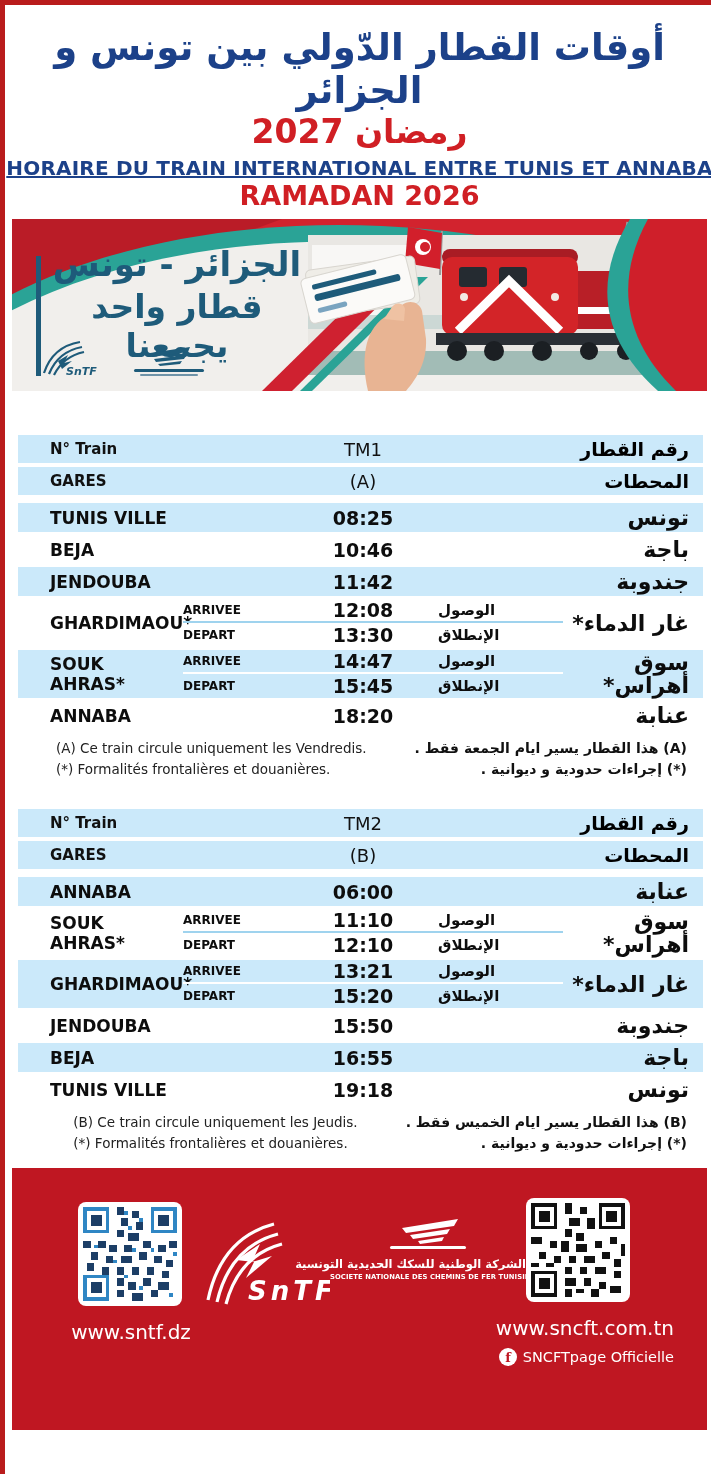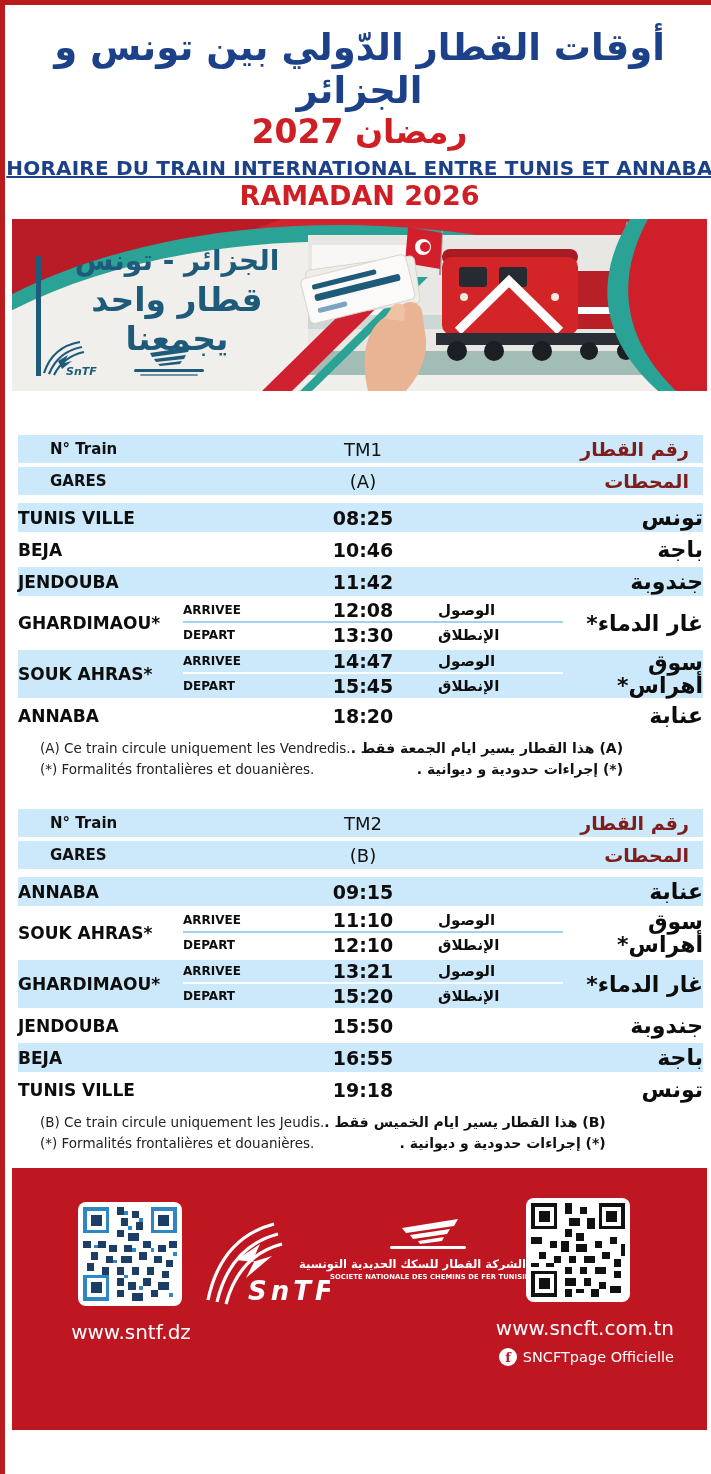--- a/index.html
+++ b/index.html
@@ -11,52 +11,52 @@
   .t-ar{color:#1c4189;font-size:37px;font-weight:bold;line-height:1.15;}
   .t-ar2{color:#d01f24;font-size:33px;font-weight:bold;line-height:1.1;margin-top:2px;}
   .t-fr{color:#1c4189;font-size:20px;font-weight:bold;letter-spacing:.2px;margin-top:6px;text-decoration:underline;}
   .t-fr2{color:#d01f24;font-size:27px;font-weight:bold;margin-top:0;}
 
   
   .banner{position:relative;width:695px;height:172px;margin:8px 7px 0;background:#d2232e;overflow:hidden;}
   .banner svg.bg{position:absolute;left:0;top:0;}
   .slogan-bar{position:absolute;left:24px;top:37px;width:5px;height:120px;background:#1e5b7a;}
   .slogan{position:absolute;left:34px;top:25px;width:262px;text-align:center;color:#1e5b7a;}
-  .slogan .l1{font-size:28px;font-weight:bold;}
+  .slogan .l1{font-size:34px;font-weight:bold;}
   .slogan .l2{font-size:33px;font-weight:bold;margin-top:3px;}
   .banner-logos{position:absolute;left:30px;top:120px;display:flex;align-items:flex-end;gap:16px;}
 
   
   .tbl{width:685px;margin:0 13px;}
   .tbl-head{height:39px;background:#13a79c;display:flex;justify-content:space-between;align-items:center;padding:0 14px 0 34px;color:#fff;}
   .tbl-head .lt{font-size:24px;font-weight:bold;letter-spacing:.3px;}
   .tbl-head .ar{font-size:27px;font-weight:bold;}
   .grid{display:grid;grid-template-columns:165px 105px 150px 125px 1fr;align-items:center;}
   .info-row{height:28px;background:#cbe9fa;margin-top:4px;}
   .info-row .lbl{grid-column:1/3;padding-left:32px;font-size:15px;font-weight:bold;color:#111;}
   .info-row .val{grid-column:3;text-align:center;font-size:18px;color:#111;}
-  .info-row .arl{grid-column:5;text-align:right;padding-right:14px;font-size:19px;font-weight:bold;color:#7f1d1d;direction:rtl;}
+  .info-row .arl{grid-column:5;text-align:right;padding-right:14px;font-size:19px;font-weight:bold;color:#000000;direction:rtl;}
   .body{margin-top:8px;}
   .row{margin-top:3px;min-height:29px;}
   .row.blue{background:#cbe9fa;}
   .row.white{background:#fff;}
-  .row .station{grid-column:1/3;font-size:17px;font-weight:bold;color:#0d0d0d;}
+  .row .station{grid-column:1/3;padding-left:32px;font-size:17px;font-weight:bold;color:#0d0d0d;}
   .row .time{grid-column:3;text-align:center;font-size:19px;font-weight:bold;color:#0d0d0d;}
-  .row .st-ar{grid-column:5;text-align:right;font-size:22px;font-weight:bold;color:#0d0d0d;direction:rtl;line-height:1.05;}
+  .row .st-ar{grid-column:5;text-align:right;padding-right:14px;font-size:22px;font-weight:bold;color:#0d0d0d;direction:rtl;line-height:1.05;}
   .row.split{grid-template-rows:24px 24px;height:48px;}
   .row.split .station{grid-column:1;grid-row:1/3;}
   .row.split .st-ar{grid-row:1/3;}
   .row.split .sl{grid-column:2;font-size:12px;font-weight:bold;color:#0d0d0d;align-self:center;height:100%;display:flex;align-items:center;}
   .row.split .tm{grid-column:3;text-align:center;font-size:19px;font-weight:bold;color:#0d0d0d;height:100%;display:flex;align-items:center;justify-content:center;}
   .row.split .al{grid-column:4;font-size:15px;font-weight:bold;color:#0d0d0d;direction:rtl;height:100%;display:flex;align-items:center;justify-content:flex-end;padding-right:4px;}
   .row.split .r1{border-bottom:2px solid transparent;box-sizing:border-box;}
   .row.white.split .r1{border-color:#9fd3ee;}
   .row.blue.split .r1{border-color:#ffffff;}
 
-  .notes{display:flex;justify-content:flex-start;align-items:flex-start;padding:8px 16px 0 22px;}
+  .notes{display:flex;justify-content:flex-end;align-items:flex-start;padding:8px 16px 0 22px;gap:48px;}
   .notes .fr{font-size:13.5px;color:#222;line-height:1.5;}
   .notes .ar{font-size:14px;font-weight:bold;color:#111;text-align:right;direction:rtl;line-height:1.5;}
   .gap25{height:25px;} .gap40{height:40px;}
 
   
   .footer{position:relative;width:695px;height:262px;margin:14px 7px 0;background:#bf1722;}
   .qr-card{position:absolute;width:104px;height:104px;background:#fff;border-radius:8px;padding:5px;box-sizing:border-box;}
   .qr-left{left:66px;top:34px;}
   .qr-right{left:514px;top:30px;}
   .sntf-url{position:absolute;left:54px;top:152px;width:130px;text-align:center;color:#fff;font-size:20px;}
@@ -247,21 +247,21 @@
       <span class="arl">رقم القطار</span>
     </div>
     <div class="grid info-row">
       <span class="lbl">GARES</span>
       <span class="val">(B)</span>
       <span class="arl">المحطات</span>
     </div>
     <div class="body">
       <div class="grid row blue">
         <span class="station">ANNABA</span>
-        <span class="time">09:15</span>
+        <span class="time">06:00</span>
         <span class="st-ar">عنابة</span>
       </div>
       <div class="grid row white split">
         <span class="station">SOUK AHRAS*</span>
         <span class="sl r1" style="grid-row:1">ARRIVEE</span>
         <span class="tm r1" style="grid-row:1">11:10</span>
         <span class="al r1" style="grid-row:1">الوصول</span>
         <span class="sl" style="grid-row:2">DEPART</span>
         <span class="tm" style="grid-row:2">12:10</span>
         <span class="al" style="grid-row:2">الإنطلاق</span>
@@ -375,21 +375,21 @@
       <text x="46" y="92" font-size="26" font-weight="bold" font-style="italic" fill="#fff" font-family="DejaVu Sans, sans-serif" letter-spacing="4">SnTF</text>
     </svg>
 
     <div class="sncft-logo">
       <svg width="88" height="34" viewBox="0 0 88 34">
         <path d="M18,12 L74,3 L70,10 L22,17 Z" fill="#fff"></path>
         <path d="M26,19 L66,13 L63,18 L29,23 Z" fill="#fff"></path>
         <path d="M34,25 L60,21 L58,25 L36,28 Z" fill="#fff"></path>
         <rect x="6" y="30" width="76" height="3" rx="1.5" fill="#fff"></rect>
       </svg>
-      <div class="ar">الشركة القطار للسكك الحديدية التونسية</div>
+      <div class="ar">الشركة الوطنية للسكك الحديدية التونسية</div>
       <div class="fr">SOCIETE NATIONALE DES CHEMINS DE FER TUNISIENS</div>
     </div>
 
     <div class="qr-card qr-right">
       <svg width="94" height="94" viewBox="0 0 25 25" shape-rendering="crispEdges">
         <g fill="#111">
           <rect x="0" y="0" width="7" height="7"></rect>
             <rect x="18" y="0" width="7" height="7"></rect>
             <rect x="0" y="18" width="7" height="7"></rect>
         </g>

